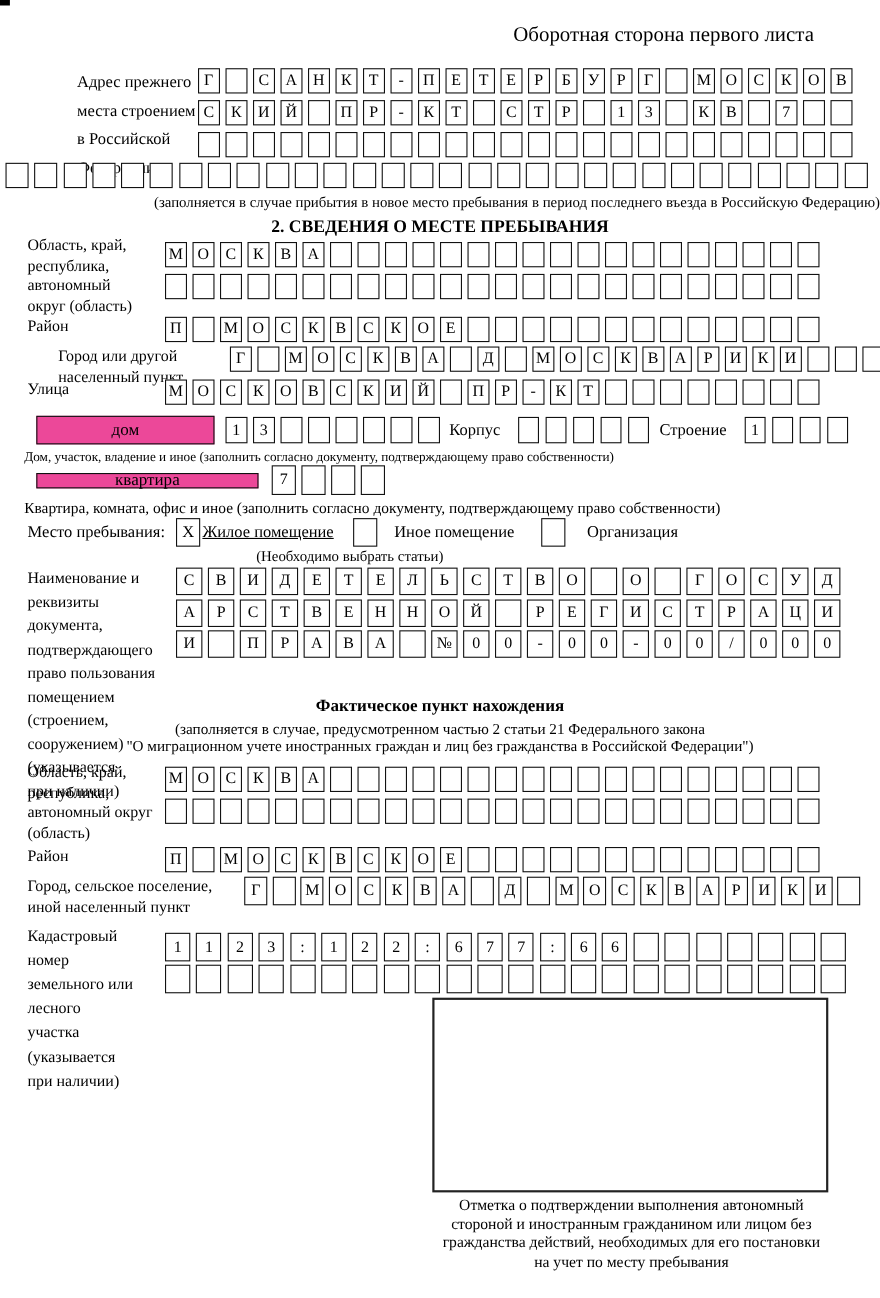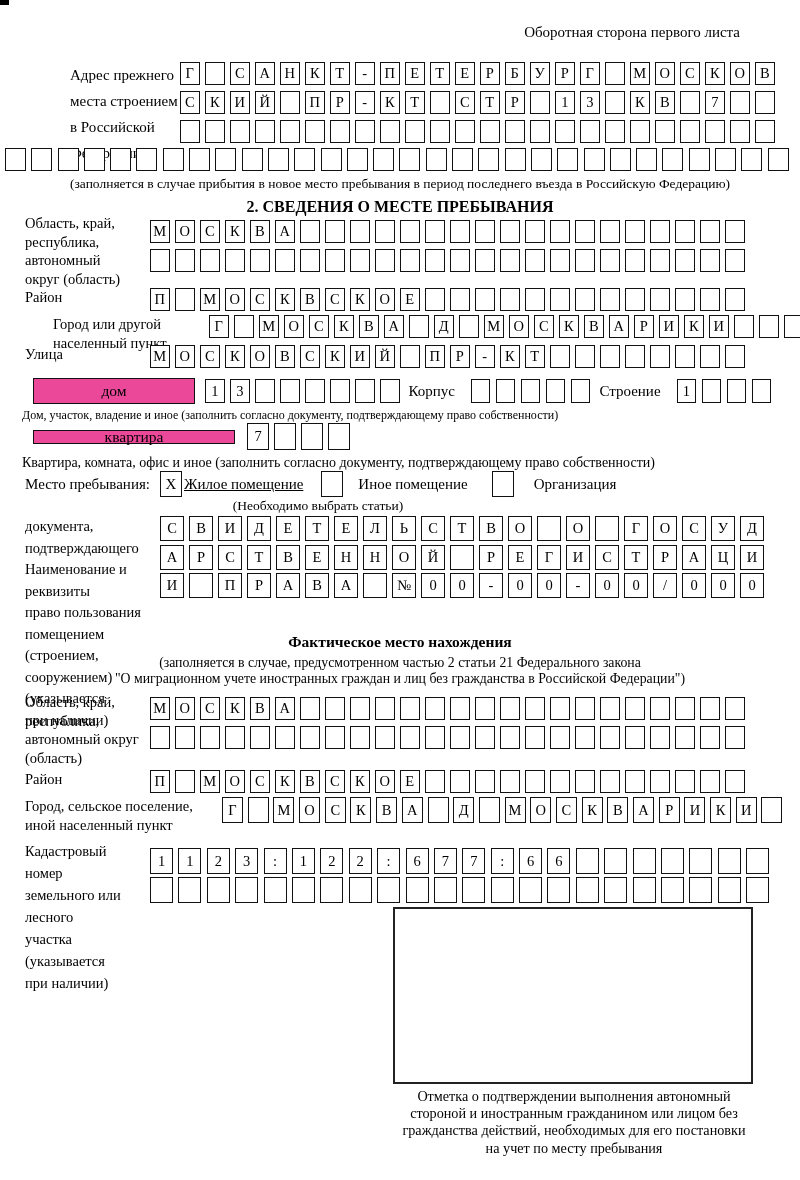--- a/index.html
+++ b/index.html
@@ -3,41 +3,41 @@
 <meta charset="utf-8">
 <style>
   html,body{margin:0;padding:0;}
   body{
     width:800px;height:1180px;background:#ffffff;color:#000;
     font-family:"Liberation Serif","DejaVu Serif",serif;
     overflow:hidden;position:relative;font-size:15px;
   }
   .page{position:relative;width:800px;height:1180px;}
   .corner-mark{position:absolute;left:0;top:0;width:9px;height:5px;background:#000;}
-  .header-note{margin:0;padding-top:23px;padding-right:60px;text-align:right;font-size:15px;height:18px;line-height:18px;}
+  .header-note{margin:0;padding-top:23px;padding-right:60px;text-align:right;font-size:19px;height:18px;line-height:18px;}
 
   
   .field{display:flex;align-items:flex-start;overflow:visible;}
   .flabel{flex:none;font-size:14.5px;line-height:21px;}
   .frows{display:flex;flex-direction:column;gap:6px;}
 
   
   .cr{display:flex;--cw:19.5px;--ch:23px;gap:5.5px;}
   .cr .cell{
     box-sizing:border-box;flex:none;width:var(--cw);height:var(--ch);
     border:1.6px solid #111;display:flex;align-items:center;justify-content:center;
     font-size:14.5px;line-height:1;background:#fff;
   }
   .r30{--cw:21px;--ch:23px;gap:5.3px;margin-left:5px;margin-top:-18px;}
   .d21{--cw:24px;--ch:25px;gap:5px;}
   .f22{--cw:21px;--ch:26px;gap:4.7px;}
   .k22{--cw:23px;--ch:26px;gap:5.4px;}
 
   .note{font-size:13.5px;line-height:17px;}
-  .center{text-align:center;}
+  .center{text-align:right;}
 
   
   .prev{margin-left:70px;margin-top:21px;height:104px;}
   .prev .flabel{width:110px;font-size:15px;line-height:26px;}
   .prev-note{margin-top:4px;}
 
   .s2-title{margin-top:5px;text-align:center;font-weight:bold;font-size:16px;line-height:20px;}
 
   .region{margin-left:25px;margin-top:3px;height:68px;}
   .region .flabel{width:125px;margin-top:-6px;line-height:18.5px;}
@@ -425,22 +425,22 @@
     <span style="margin-left:2px;text-decoration:underline;">Жилое помещение</span>
     <span class="chkbox" style="margin-left:18px;"></span>
     <span style="margin-left:15px;">Иное помещение</span>
     <span class="chkbox" style="margin-left:24px;"></span>
     <span style="margin-left:20px;">Организация</span>
   </div>
   <div class="note stay-note">(Необходимо выбрать статьи)</div>
 
   <div class="field doc">
     <div class="flabel">
+        <div>Наименование и реквизиты</div>
         <div>документа, подтверждающего</div>
-        <div>Наименование и реквизиты</div>
         <div>право пользования</div>
         <div>помещением (строением,</div>
         <div>сооружением) (указывается</div>
         <div>при наличии)</div>
       </div>
     <div class="frows">
       <div class="cr d21">
           <span class="cell">С</span>
           <span class="cell">В</span>
           <span class="cell">И</span>
@@ -505,21 +505,21 @@
           <span class="cell">0</span>
           <span class="cell">0</span>
           <span class="cell">/</span>
           <span class="cell">0</span>
           <span class="cell">0</span>
           <span class="cell">0</span>
         </div>
     </div>
   </div>
 
-  <div class="fact-title">Фактическое место нахождения</div>
+  <div class="fact-title">Фактическое пункт нахождения</div>
   <div class="fact-note fn1">(заполняется в случае, предусмотренном частью 2 статьи 21 Федерального закона</div>
   <div class="fact-note">"О миграционном учете иностранных граждан и лиц без гражданства в Российской Федерации")</div>
 
   <div class="field fregion">
     <div class="flabel">
         <div>Область, край,</div>
         <div>республика,</div>
         <div>автономный округ</div>
         <div>(область)</div>
       </div>

